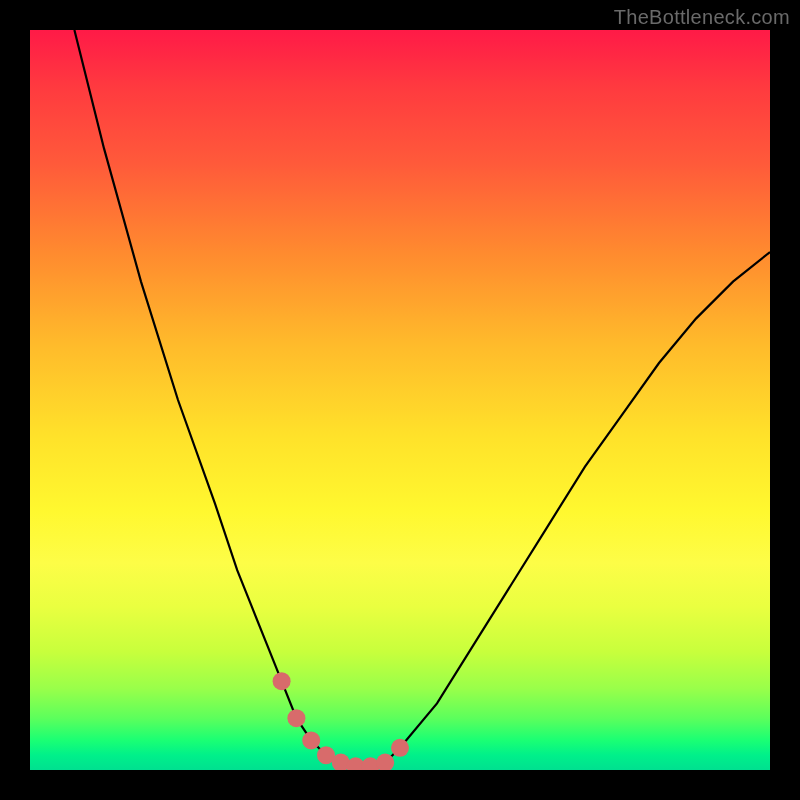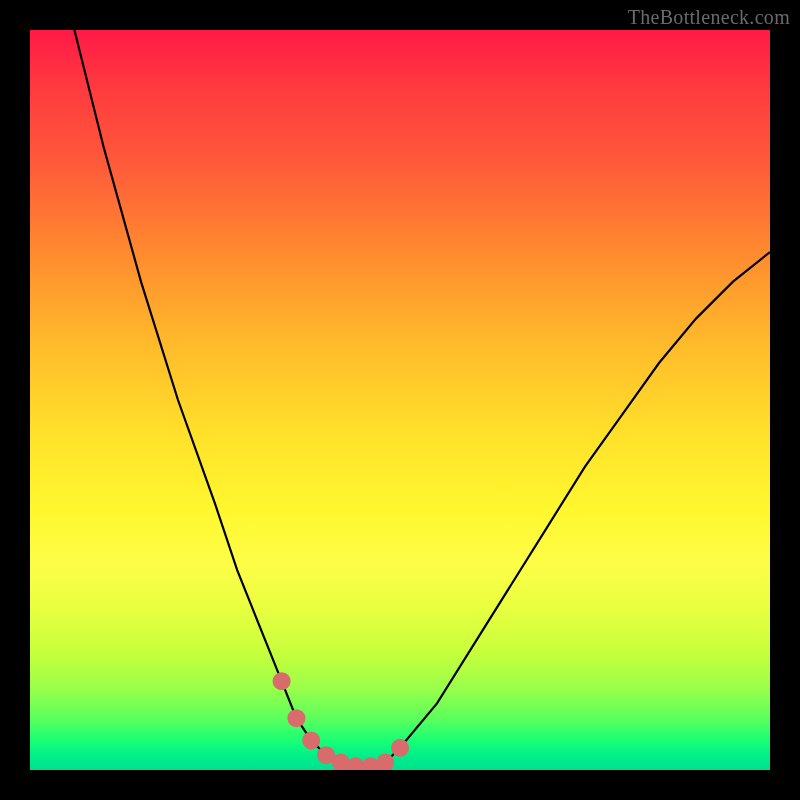--- a/index.html
+++ b/index.html
@@ -45,21 +45,20 @@
   }
   .watermark {
     position: absolute;
     top: 6px;
     right: 10px;
     color: #6a6a6a;
     font-size: 20px;
     font-weight: 500;
     letter-spacing: 0.3px;
     user-select: none;
-    font-family: Liberation Serif, serif;
   }
   svg.curve {
     position: absolute;
     left: 0; top: 0;
     width: 740px;
     height: 740px;
   }
 </style>
 </head>
 <body>

